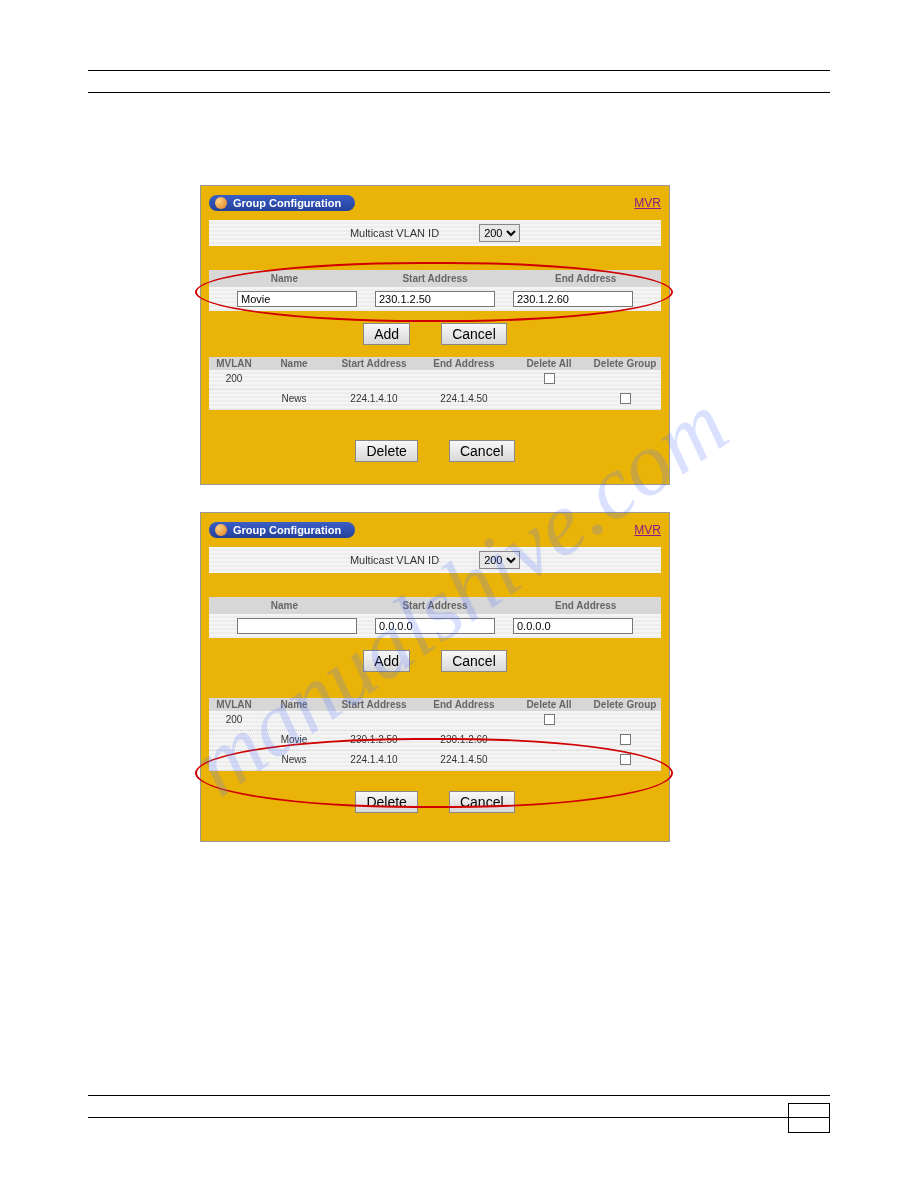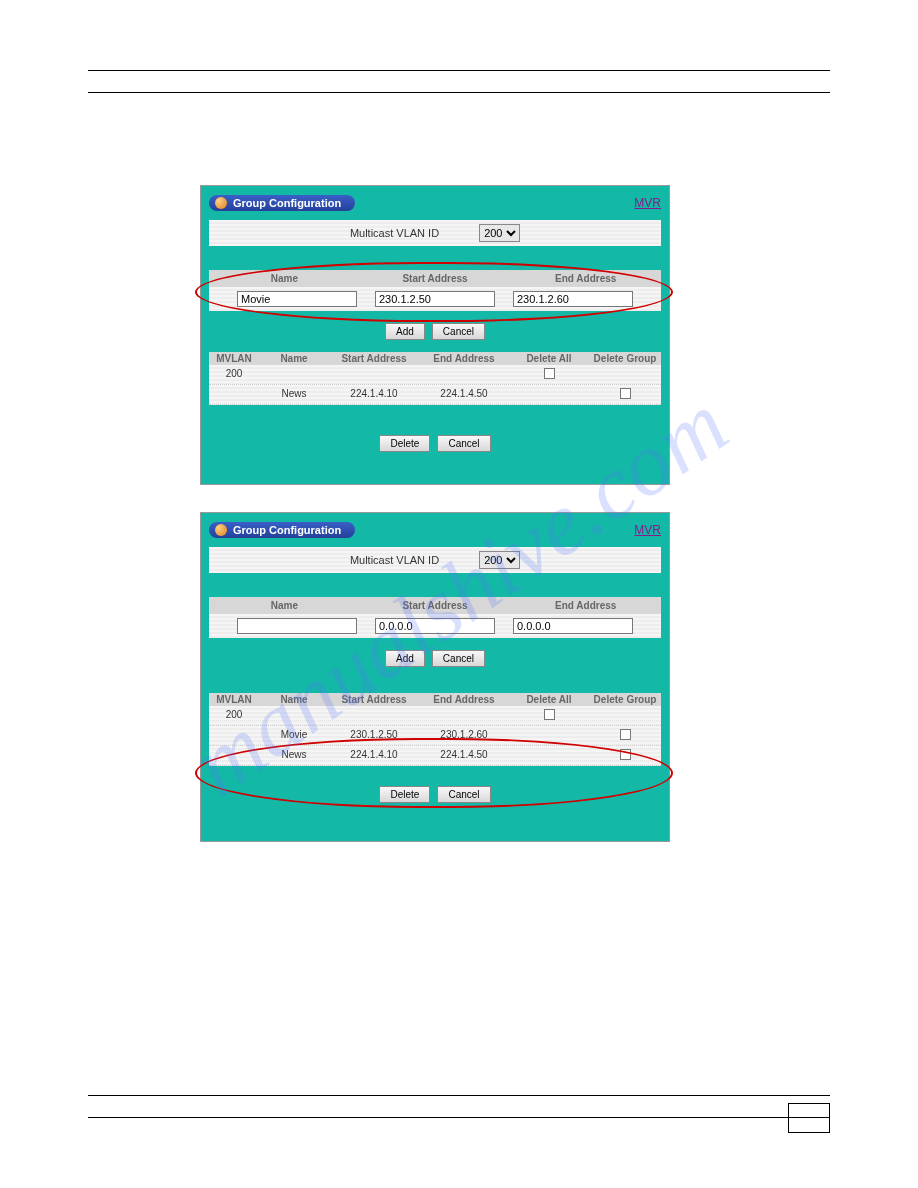--- a/index.html
+++ b/index.html
@@ -40,21 +40,21 @@
     color: rgba(80,120,255,0.22);
     font-family: Georgia, serif;
     font-style: italic;
     pointer-events: none;
     white-space: nowrap;
     z-index: 5;
   }
   .panel {
     position: absolute;
     border: 1px solid #999;
-    background: #14b8a6;
+    background: #eab308;
     width: 470px;
     left: 200px;
     padding: 8px;
   }
   .panel1 { top: 185px; height: 300px; }
   .panel2 { top: 512px; height: 330px; }
 
   .title-bar {
     height: 18px;
     display: flex;
@@ -122,25 +122,25 @@
     padding: 1px 3px;
     width: 120px;
     background: #fff;
   }
 
   .btn-row {
     text-align: center;
     padding: 12px 0;
   }
   .btn {
-    font-size: 10px;
+    font-size: 14px;
     border: 1px solid #888;
     background: linear-gradient(#f8f8f8,#d8d8d8);
     padding: 2px 10px;
-    margin: 0 2px;
+    margin: 0 14px;
     cursor: pointer;
   }
 
   .tbl-header {
     background: #d7d7d7;
     color: #666;
     font-weight: bold;
     display: flex;
     font-size: 10px;
     text-align: center;

